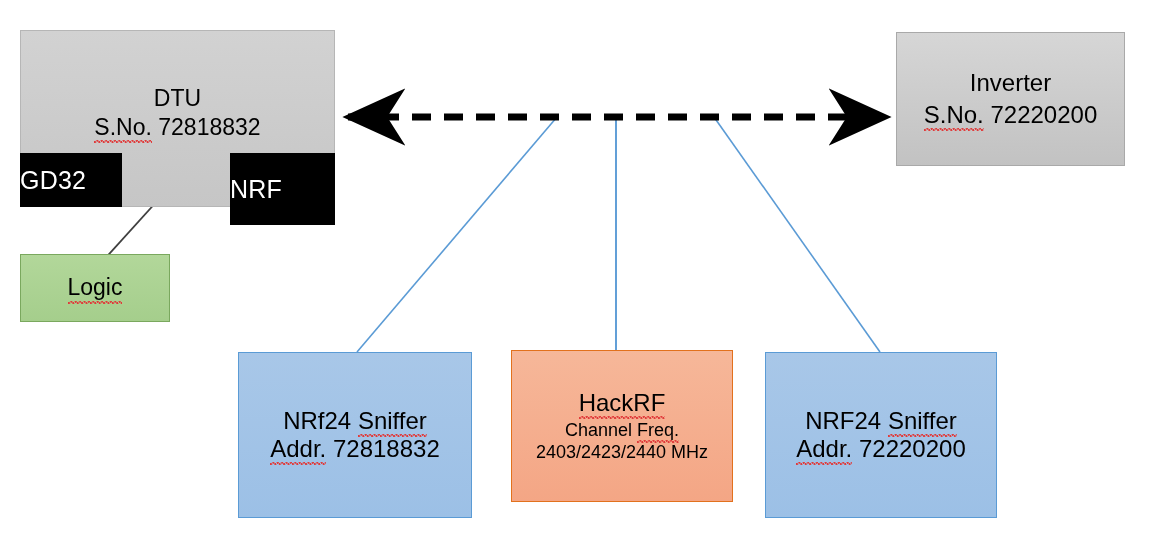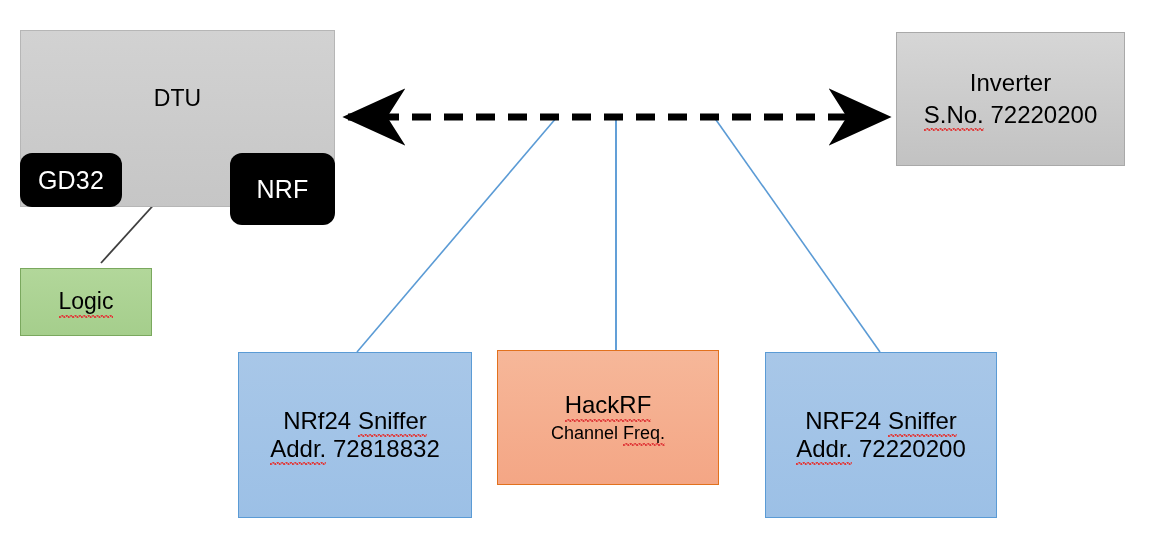--- a/index.html
+++ b/index.html
@@ -38,57 +38,55 @@
   #dtu-node .l1{display:block;}
   #dtu-node .l2{display:block;margin-top:2px;}
   
   .chip{
     position:absolute;
     box-sizing:border-box;
     background:#000000;
     color:#ffffff;
     display:flex;
     align-items:center;
-    justify-content:center;
     font-size:25px;
     letter-spacing:.2px;
-    border-radius:12px;
   }
   #gd32-node{left:20px; top:153px; width:102px; height:54px;}
   #nrf-node{left:230px; top:153px; width:105px; height:72px;}
   
   #inverter-node{
     left:896px; top:32px; width:229px; height:134px;
     background:linear-gradient(180deg,#d6d6d6 0%,#c2c2c2 100%);
     border:1px solid #a9a9a9;
     font-size:24px;
   }
   #inverter-node .l2{margin-top:4px;}
   
   #logic-node{
-    left:20px; top:268px; width:132px; height:68px;
+    left:20px; top:254px; width:150px; height:68px;
     background:linear-gradient(180deg,#b2d79a 0%,#a5ce8c 100%);
     border:1px solid #7aa85e;
     font-size:23px;
   }
   
   #sniffer-left-node{
     left:238px; top:352px; width:234px; height:166px;
     background:linear-gradient(180deg,#a8c7e8 0%,#9cc0e6 100%);
     border:1px solid #5b9bd5;
     font-size:24px;
   }
   #sniffer-right-node{
     left:765px; top:352px; width:232px; height:166px;
     background:linear-gradient(180deg,#a8c7e8 0%,#9cc0e6 100%);
     border:1px solid #5b9bd5;
     font-size:24px;
   }
   #hackrf-node{
-    left:497px; top:350px; width:222px; height:135px;
+    left:511px; top:350px; width:222px; height:152px;
     background:linear-gradient(180deg,#f6b799 0%,#f4a685 100%);
     border:1px solid #e2711d;
     font-size:22px;
   }
   #hackrf-node .title{font-size:24px;}
   #hackrf-node .sub{font-size:18px;margin-top:3px;}
   #hackrf-node .sub2{font-size:18px;margin-top:1px;}
   
   .sq{
     position:relative;
@@ -140,20 +138,21 @@
 
     <line x1="348" y1="117" x2="886" y2="117" stroke="#000000" stroke-width="7" stroke-dasharray="19 13" marker-start="url(#arrow-l)" marker-end="url(#arrow-r)"></line>
 
     <line x1="131" y1="180" x2="222" y2="180" stroke="#000000" stroke-width="2.2" marker-start="url(#arrow-l-thin)" marker-end="url(#arrow-r-thin)"></line>
 
     <line x1="101" y1="263" x2="178" y2="178" stroke="#3f3f3f" stroke-width="1.8"></line>
   </svg>
 
   <div class="node" id="dtu-node">
     <span class="l1">DTU</span>
+    <span class="l2"><span class="sq">S.No.</span> <span>72818832</span></span>
   </div>
 
   <div class="chip" id="gd32-node">
     <span>GD32</span>
   </div>
 
   <div class="chip" id="nrf-node">
     <span>NRF</span>
   </div>
 
@@ -167,20 +166,21 @@
   </div>
 
   <div class="node" id="sniffer-left-node">
     <span class="l1"><span>NRf24</span> <span class="sq">Sniffer</span></span>
     <span class="l2"><span class="sq">Addr.</span> <span>72818832</span></span>
   </div>
 
   <div class="node" id="hackrf-node">
     <span class="title sq">HackRF</span>
     <span class="sub"><span>Channel</span> <span class="sq">Freq.</span></span>
+    <span class="sub2">2403/2423/2440 MHz</span>
   </div>
 
   <div class="node" id="sniffer-right-node">
     <span class="l1"><span>NRF24</span> <span class="sq">Sniffer</span></span>
     <span class="l2"><span class="sq">Addr.</span> <span>72220200</span></span>
   </div>
 
 </div>
 
 </body></html>

